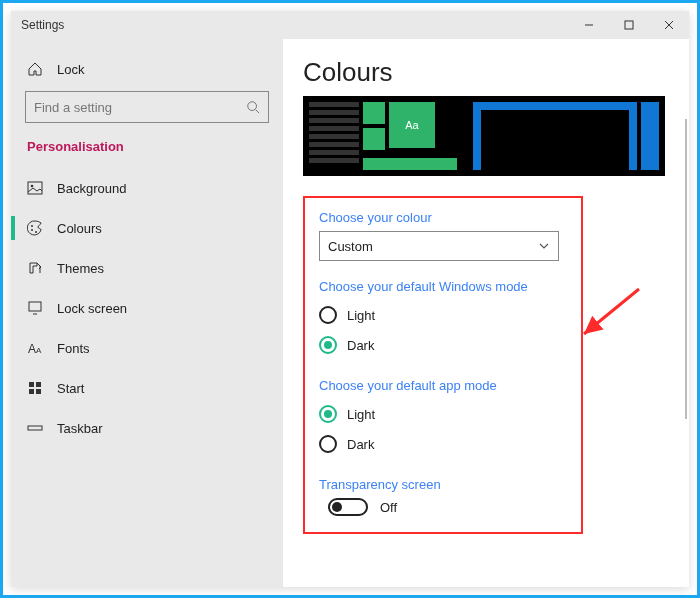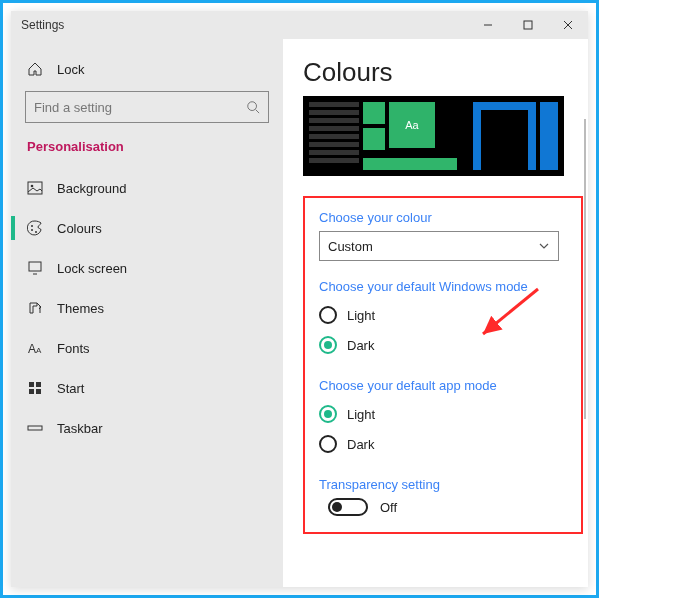--- a/index.html
+++ b/index.html
@@ -1,17 +1,17 @@
 <!DOCTYPE html>
 <html><head>
 <meta charset="utf-8">
 <style>
   * { box-sizing: border-box; font-family: "Segoe UI", Arial, sans-serif; }
   body { margin: 0; background: #fff; }
-  .frame { width: 599px; height: 598px; border: 3px solid #1ca8f0; position: relative; background:#fff;}
+  .frame { width: 700px; height: 598px; border: 3px solid #1ca8f0; position: relative; background:#fff;}
   .window { position:absolute; left:8px; top:8px; right:8px; bottom:8px; background:#fff; box-shadow:0 2px 10px rgba(0,0,0,.15);}
   .titlebar { height:28px; display:flex; align-items:center; background:#e9e9e9; font-size:12px; color:#333; padding-left:10px;}
   .winbtns { margin-left:auto; display:flex;}
   .winbtn { width:40px; height:28px; display:flex; align-items:center; justify-content:center; color:#333;}
   .winbtn svg { width:10px; height:10px; }
   .body { position:absolute; top:28px; left:0; right:0; bottom:0; display:flex;}
   .sidebar { width:272px; background:#e9e9e9; padding:12px 0 0 0; position:relative;}
   .home { display:flex; align-items:center; gap:14px; padding:10px 16px; font-size:13px; color:#222;}
   .home svg{width:16px;height:16px;}
   .searchwrap { padding:4px 14px 10px 14px;}
@@ -104,31 +104,31 @@
         <svg viewBox="0 0 16 16">
               <path d="M8 1 A7 7 0 1 0 14 10 C14 8 11 9 11 7 C11 5 14 5 14 3 C13 2 10 1 8 1 Z" fill="none" stroke="#333"></path>
               <circle cx="5" cy="6" r="1" fill="#333"></circle>
               <circle cx="5" cy="10" r="1" fill="#333"></circle>
               <circle cx="9" cy="12" r="1" fill="#333"></circle>
             </svg>
         <span>Colours</span>
       </div>
       <div class="navitem">
         <svg viewBox="0 0 16 16">
+              <path d="M3 3 L10 3 L10 6 L6 6 L6 13 L3 13 Z M13 6 L13 13" fill="none" stroke="#333"></path>
+              <path d="M10 3 L14 7 L12 9" fill="none" stroke="#333"></path>
+            </svg>
+        <span>Themes</span>
+      </div>
+      <div class="navitem">
+        <svg viewBox="0 0 16 16">
               <rect x="2" y="2" width="12" height="9" fill="none" stroke="#333"></rect>
               <line x1="6" y1="14" x2="10" y2="14" stroke="#333"></line>
             </svg>
         <span>Lock screen</span>
-      </div>
-      <div class="navitem">
-        <svg viewBox="0 0 16 16">
-              <path d="M3 3 L10 3 L10 6 L6 6 L6 13 L3 13 Z M13 6 L13 13" fill="none" stroke="#333"></path>
-              <path d="M10 3 L14 7 L12 9" fill="none" stroke="#333"></path>
-            </svg>
-        <span>Themes</span>
       </div>
       <div class="navitem">
         <svg viewBox="0 0 16 16">
               <text x="1" y="13" font-size="12" fill="#333">A</text>
               <text x="9" y="13" font-size="8" fill="#333">A</text>
             </svg>
         <span>Fonts</span>
       </div>
       <div class="navitem">
         <svg viewBox="0 0 16 16">
@@ -198,21 +198,21 @@
         <div class="lbl" style="margin-top:18px">Choose your default app mode</div>
         <div class="radio sel">
               <div class="r"></div>
               <span>Light</span>
             </div>
         <div class="radio">
               <div class="r"></div>
               <span>Dark</span>
             </div>
 
-        <div class="lbl" style="margin-top:18px">Transparency setting</div>
+        <div class="lbl" style="margin-top:18px">Transparency screen</div>
         <div class="toggle">
           <div class="tsw"></div>
           <span>Off</span>
         </div>
       </div>
 
       <svg class="arrow" width="70" height="60">
         <defs>
               <marker id="ah" markerWidth="8" markerHeight="8" refX="6" refY="3" orient="auto">
                 <path d="M0 0 L6 3 L0 6 Z" fill="#ff2a2a"></path>

